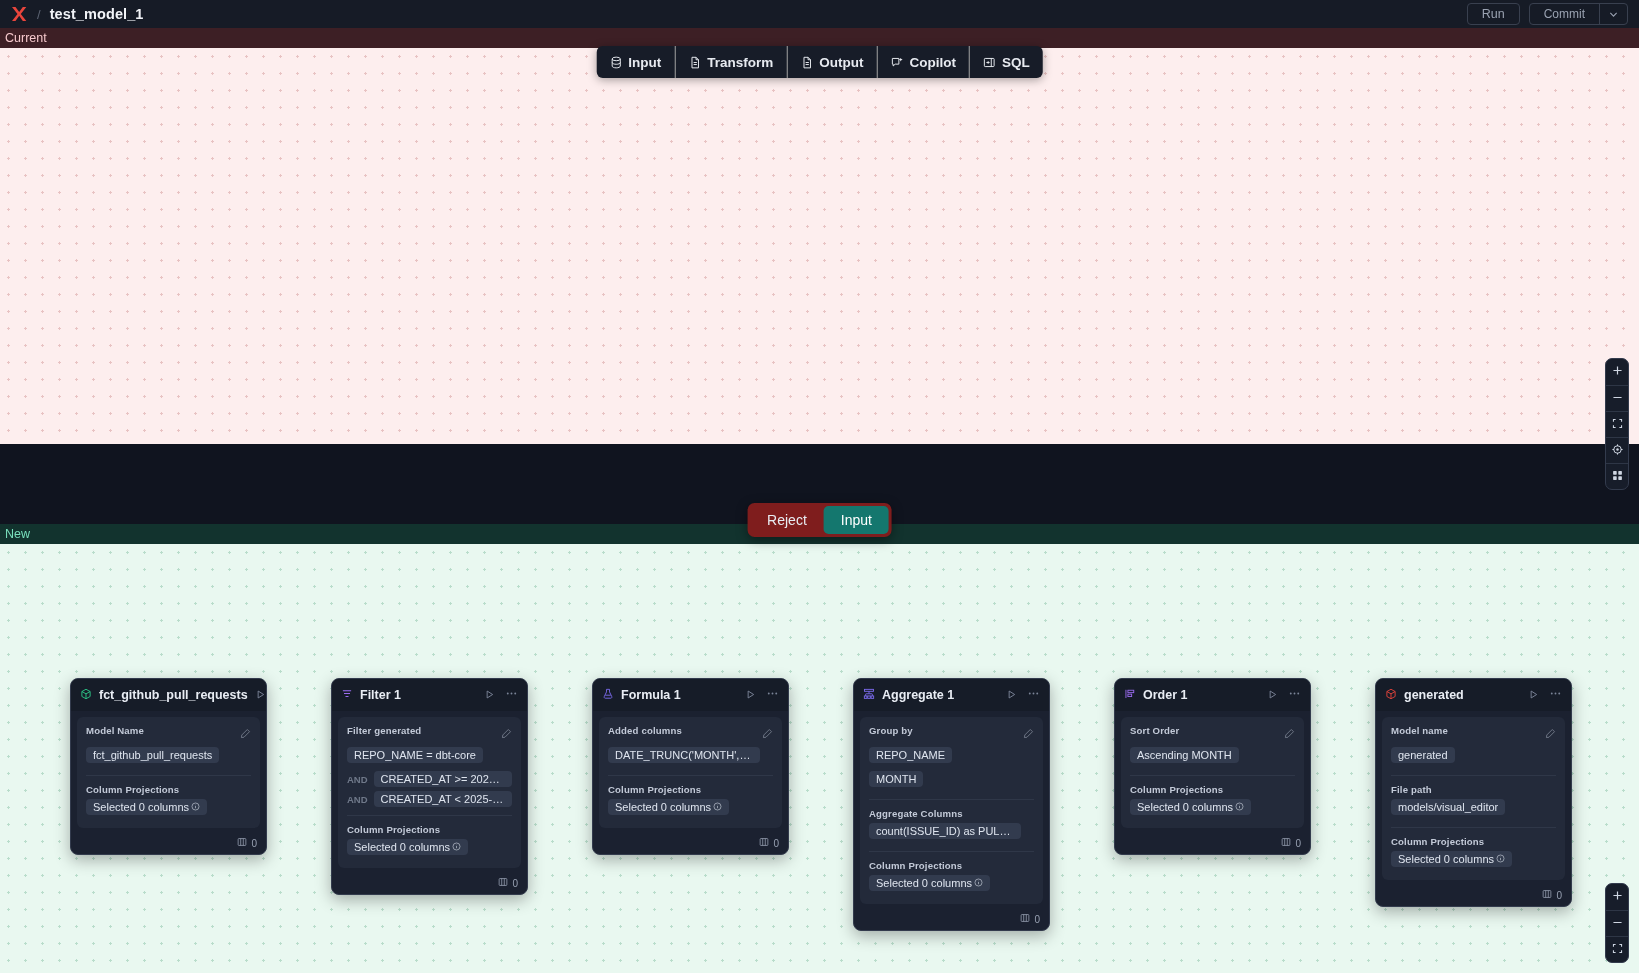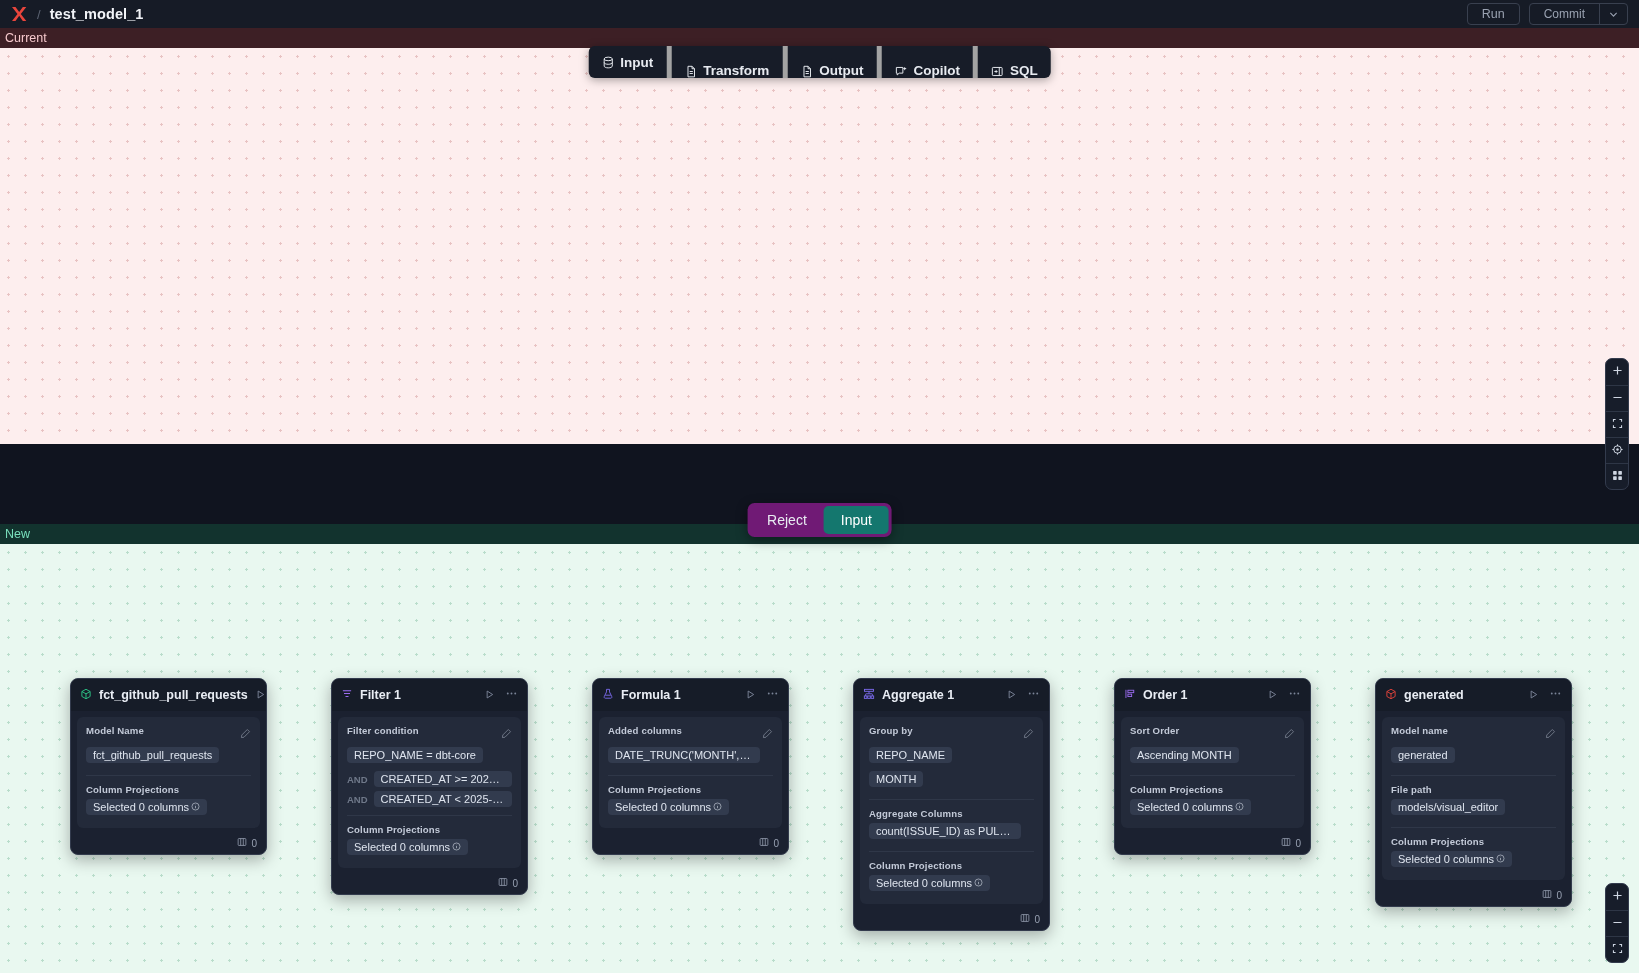--- a/index.html
+++ b/index.html
@@ -57,27 +57,27 @@
   .toolbar {
     position:absolute; top:46px; left:50%; transform:translateX(-50%);
     height:32px; background:#171c28; border-radius:6px;
     display:flex; align-items:stretch; z-index:45;
     box-shadow:0 2px 10px rgba(0,0,0,.35);
   }
   .tb-item {
     display:flex; align-items:center; gap:6px; padding:0 13px;
     color:#e7eaf0; font-size:13.5px; font-weight:600; white-space:nowrap;
   }
-  .tb-item + .tb-item.sep { border-left:5px solid #a3a3a3;align-items:flex-end; }
+  .tb-item + .tb-item.sep { border-left:1px solid #a3a3a3; }
   .tb-ico { display:flex; align-items:center; }
 
   
   .decision {
     position:absolute; left:50%; top:503px; transform:translateX(-50%);
-    background:#701a75; border-radius:7px; display:flex; z-index:60;
+    background:#7f1d1d; border-radius:7px; display:flex; z-index:60;
     box-shadow:0 3px 12px rgba(0,0,0,.4); overflow:hidden; padding:3px;
   }
   .btn-reject { color:#e8ecf2; font-size:14px; padding:6px 17px; background:transparent; border:none; border-radius:5px;}
   .btn-accept { color:#ffffff; font-size:14px; padding:6px 17px; background:#14776e; border:none; border-radius:5px; font-weight:500;}
 
   
   .node {
     position:absolute; background:#1b2130; border:1px solid #333b4d;
     border-radius:8px; box-shadow:0 5px 16px rgba(0,0,0,.3);
     display:flex; flex-direction:column; overflow:hidden;
@@ -217,21 +217,21 @@
                 <span><svg width="13" height="13" viewBox="0 0 16 16" fill="currentColor">
                     <circle cx="3.4" cy="8" r="1.15"></circle>
                     <circle cx="8" cy="8" r="1.15"></circle>
                     <circle cx="12.6" cy="8" r="1.15"></circle>
                   </svg></span>
               </span>
             </div>
             <div class="node-body">
               <div class="fld">
                 <div class="fld-head">
-                  <span class="fld-label">Filter condition</span>
+                  <span class="fld-label">Filter generated</span>
                   <span class="pencil"><svg width="11" height="11" viewBox="0 0 14 14" fill="none" stroke="currentColor" stroke-width="1.1">
                       <path d="M9.3 1.9l2.8 2.8-7 7-3.3.5.5-3.3z"></path>
                     </svg></span>
                 </div>
                 <div><span class="chip"><span>REPO_NAME = dbt-core</span></span></div>
                 <div class="cond-row">
                   <span class="cond-op">AND</span>
                   <span class="chip">CREATED_AT &gt;= 2024-12-01</span>
                 </div>
                 <div class="cond-row">

